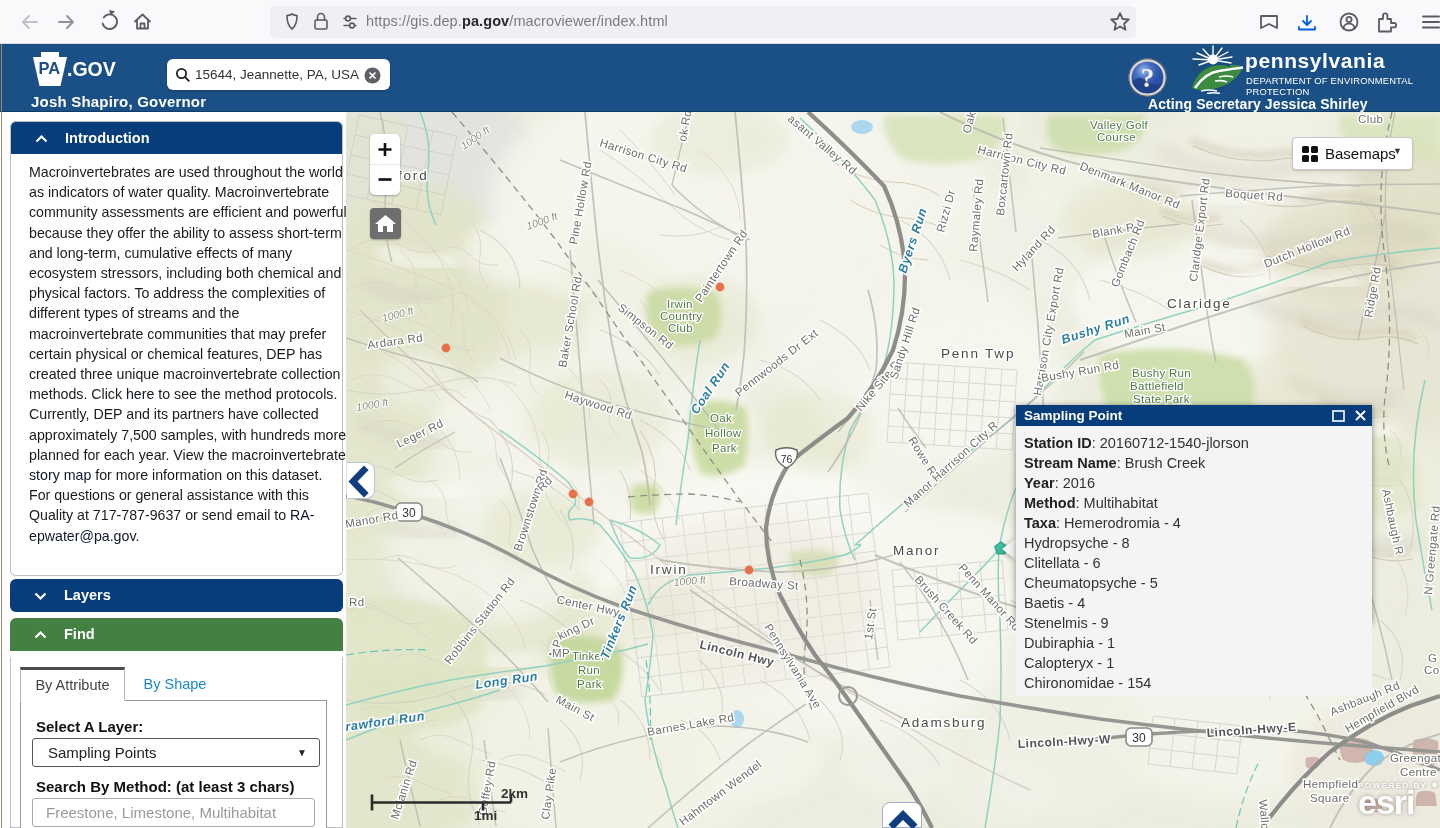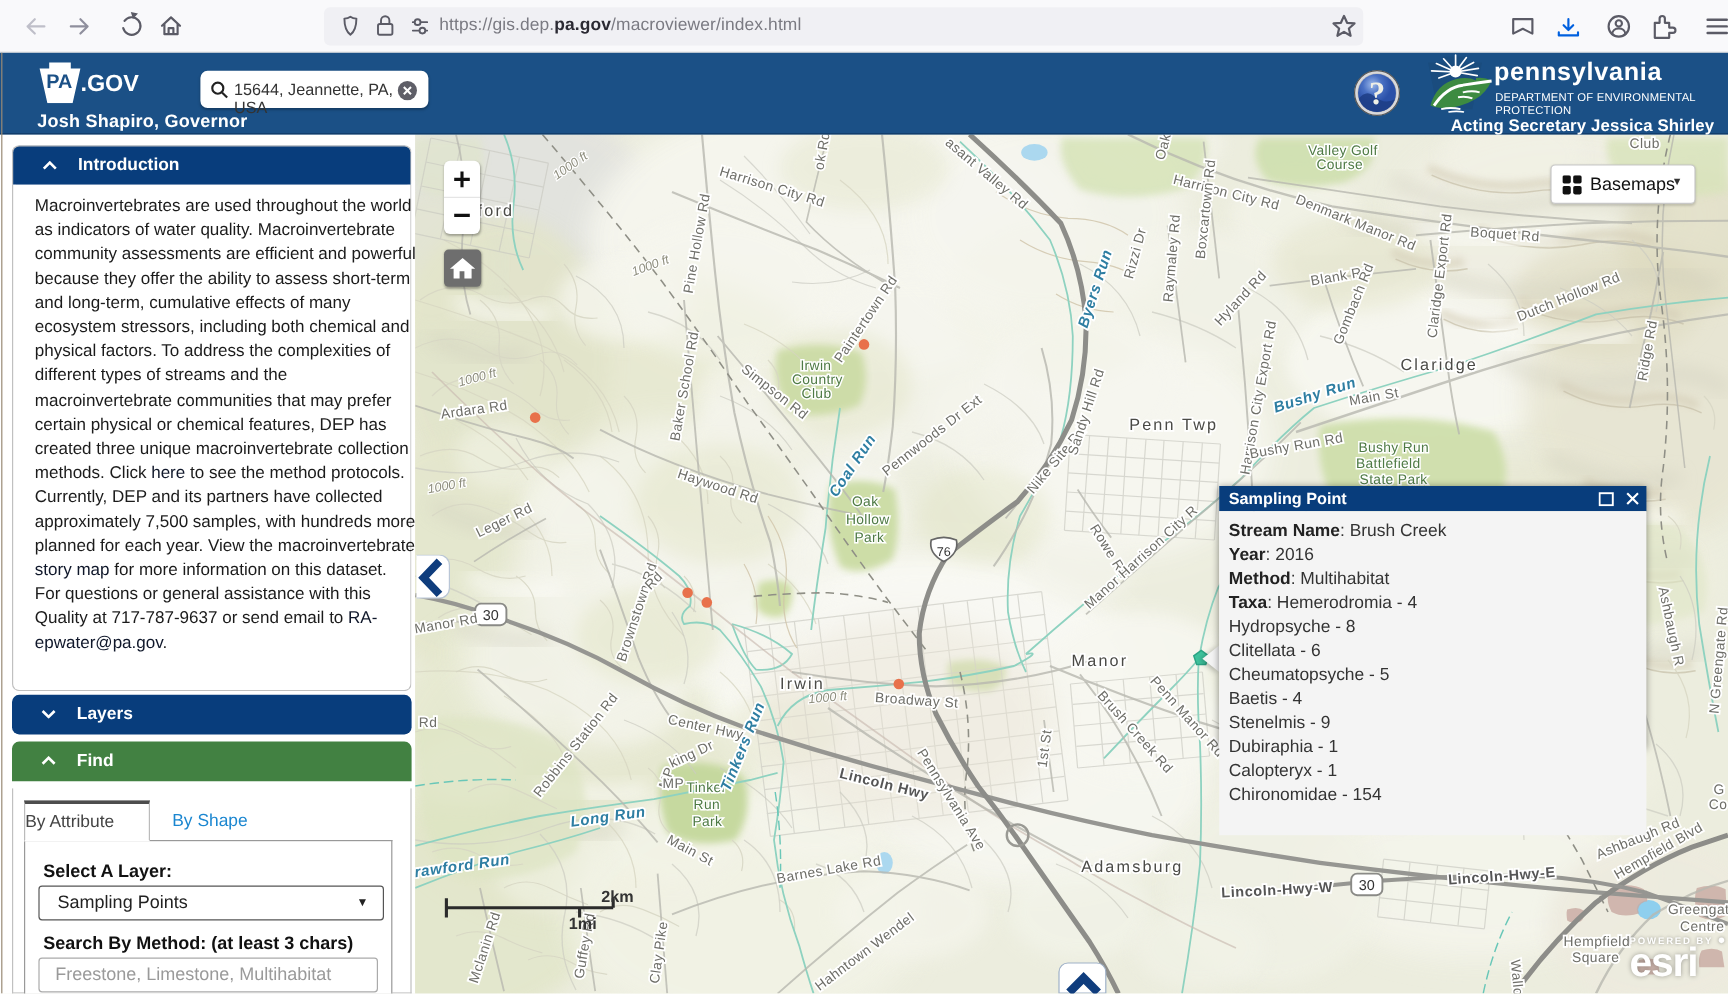--- a/index.html
+++ b/index.html
@@ -10,32 +10,32 @@
 
 #chrome { left:0; top:0; width:1440px; height:44px; background:#f9f9fb; border-bottom:1px solid #ddd; }
 #chrome svg { position:absolute; }
 #urlbar { left:270px; top:6px; width:866px; height:32px; background:#f0f0f4; border-radius:5px; }
 #urltext { left:366px; top:13px; font-size:14.5px; color:#7a7a82; letter-spacing:0.1px; }
 #urltext b { color:#2b2a33; font-weight:bold; }
 
 
 #hdr { left:0; top:44px; width:1440px; height:68px; background:#1b5086; border-bottom:1px solid #0f3a66; }
 #hdr .gov { left:31px; top:49px; font-size:15px; font-weight:bold; color:#fff; position:absolute; letter-spacing:0.2px; }
-#hsearch { left:167px; top:15px; width:190px; height:31px; background:#fff; border-radius:6px; position:absolute; box-shadow:0 1px 2px rgba(0,0,0,.25); }
+#hsearch { left:167px; top:15px; width:223px; height:31px; background:#fff; border-radius:6px; position:absolute; box-shadow:0 1px 2px rgba(0,0,0,.25); }
 #hsearch .q { position:absolute; left:28px; top:8px; font-size:13.5px; color:#333; }
-#actsec { left:1209px; top:52px; font-size:14px; font-weight:bold; color:#fff; position:absolute; letter-spacing:0.1px; white-space:nowrap; }
+#actsec { left:1148px; top:52px; font-size:14px; font-weight:bold; color:#fff; position:absolute; letter-spacing:0.1px; white-space:nowrap; }
 .deptxt { position:absolute; color:#fff; }
 
 
 .panelhead { position:absolute; left:10px; width:333px; height:33px; color:#fff; font-weight:bold; font-size:14.5px; line-height:33px; border-radius:6px; }
 .chevsvg { margin:0 17px 0 24px; }
 #introBody { left:10px; top:154px; width:333px; height:422px; background:#fff; border:1px solid #c0c0c0; border-top:none; border-radius:0 0 6px 6px; position:absolute; padding:8px 0 12px 18px; font-size:14.2px; line-height:20.2px; color:#1b1b1b; white-space:nowrap; }
 #introBody a { color:#0f172a; text-decoration:none; }
 #findBody { left:10px; top:657px; width:333px; height:171px; background:#fff; border:1px solid #c0c0c0; border-top:none; position:absolute; }
-.tab1 { position:absolute; left:9px; top:10px; width:105px; height:34px; background:#fff; border:1px solid #bbb; border-top:3px solid #4d4d4d; border-bottom:1px solid #fff; z-index:3; color:#444; font-size:14.5px; line-height:30px; }
+.tab1 { position:absolute; left:9px; top:10px; width:105px; height:34px; background:#fff; border:1px solid #bbb; border-top:3px solid #4d4d4d; border-bottom:1px solid #fff; z-index:3; color:#444; font-size:14.5px; text-align:center; line-height:30px; }
 .tab2 { position:absolute; left:114px; top:10px; width:100px; height:34px; color:#1a86d0; font-size:14.5px; text-align:center; line-height:34px; }
 .tabbox { position:absolute; left:9px; top:43px; width:307px; height:130px; border:1px solid #999; border-bottom:none; background:#fff; }
 .formlabel { position:absolute; left:15px; font-size:15px; font-weight:bold; color:#111; }
 .selbox { position:absolute; left:11px; top:37px; width:288px; height:29px; border:1px solid #555; border-radius:3px; background:#fff; font-size:15px; color:#222; line-height:27px; padding-left:15px; }
 .inpbox { position:absolute; left:11px; top:97px; width:283px; height:29px; border:1px solid #aaa; border-radius:3px; background:#fff; font-size:15px; color:#9a9a9a; line-height:27px; padding-left:13px; }
 
 
 #map { left:346px; top:112px; width:1094px; height:716px; background:#eeeedf; }
 #zoomctl { left:370px; top:134px; width:30px; height:61px; border-radius:5px; box-shadow:0 1px 2px rgba(0,0,0,.3); background:#fff; position:absolute; }
 #homebtn { left:370px; top:208px; width:31px; height:31px; border-radius:4px; background:#6e6e6e; box-shadow:0 1px 2px rgba(0,0,0,.3); position:absolute; }
@@ -45,21 +45,21 @@
 
 
 #popup { left:1016px; top:405px; width:356px; height:218px; position:absolute; box-shadow:0 1px 6px rgba(0,0,0,.45); }
 #popup .tbar { position:absolute; left:0; top:0; width:100%; height:21px; background:#083d7c; color:#fff; font-size:13.5px; font-weight:bold; line-height:21px; padding-left:8px; }
 #popup .pbody { position:absolute; left:0; top:21px; width:100%; height:270px; background:#f4f4f4; padding:7px 0 0 8px; font-size:14.5px; line-height:20px; color:#333; }
 #popup .pbody b { color:#222; }
 #parrow { left:1002px; top:538px; width:0; height:0; border-top:11px solid transparent; border-bottom:11px solid transparent; border-right:14px solid #f4f4f4; position:absolute; filter:drop-shadow(-2px 1px 2px rgba(0,0,0,.25)); }
 
 
 #esri { left:1358px; top:778px; position:absolute; color:#fff; }
-#scale { left:369px; top:740px; position:absolute; font-size:12px; color:#a16207; }
+#scale { left:369px; top:786px; position:absolute; font-size:12px; color:#a16207; }
 </style>
 </head>
 <body>
 <div id="stage">
 
   <div id="edgeline" style="position:absolute;left:1px;top:44px;width:1px;height:784px;background:#9a8b76;z-index:50"></div>
   <div id="map" class="abs">
 <svg width="1094" height="716" viewBox="346 112 1094 716" font-family="Liberation Sans, sans-serif">
 <defs>
 <filter id="b1" x="-30%" y="-30%" width="160%" height="160%">
@@ -754,20 +754,21 @@
 
   <div id="parrow" class="abs"></div>
   <div id="popup">
     <div class="tbar">Sampling Point
       <svg width="36" height="12" viewBox="0 0 36 12" style="position:absolute;right:4px;top:5px">
         <rect x="1" y="1" width="11" height="10" fill="none" stroke="#fff" stroke-width="1.6"></rect>
         <path d="M24 1l9 9M33 1l-9 9" stroke="#fff" stroke-width="1.8"></path>
       </svg>
     </div>
     <div class="pbody">
+      <div><b>Station ID</b>: 20160712-1540-jlorson</div>
       <div><b>Stream Name</b>: Brush Creek</div>
       <div><b>Year</b>: 2016</div>
       <div><b>Method</b>: Multihabitat</div>
       <div><b>Taxa</b>: Hemerodromia - 4</div>
       <div>Hydropsyche - 8</div>
       <div>Clitellata - 6</div>
       <div>Cheumatopsyche - 5</div>
       <div>Baetis - 4</div>
       <div>Stenelmis - 9</div>
       <div>Dubiraphia - 1</div>

